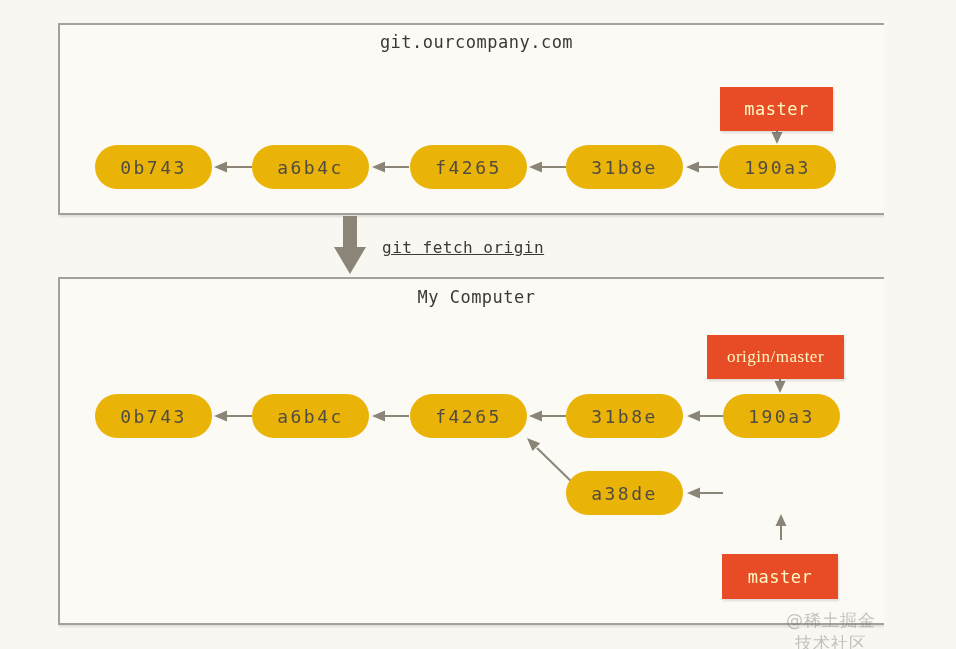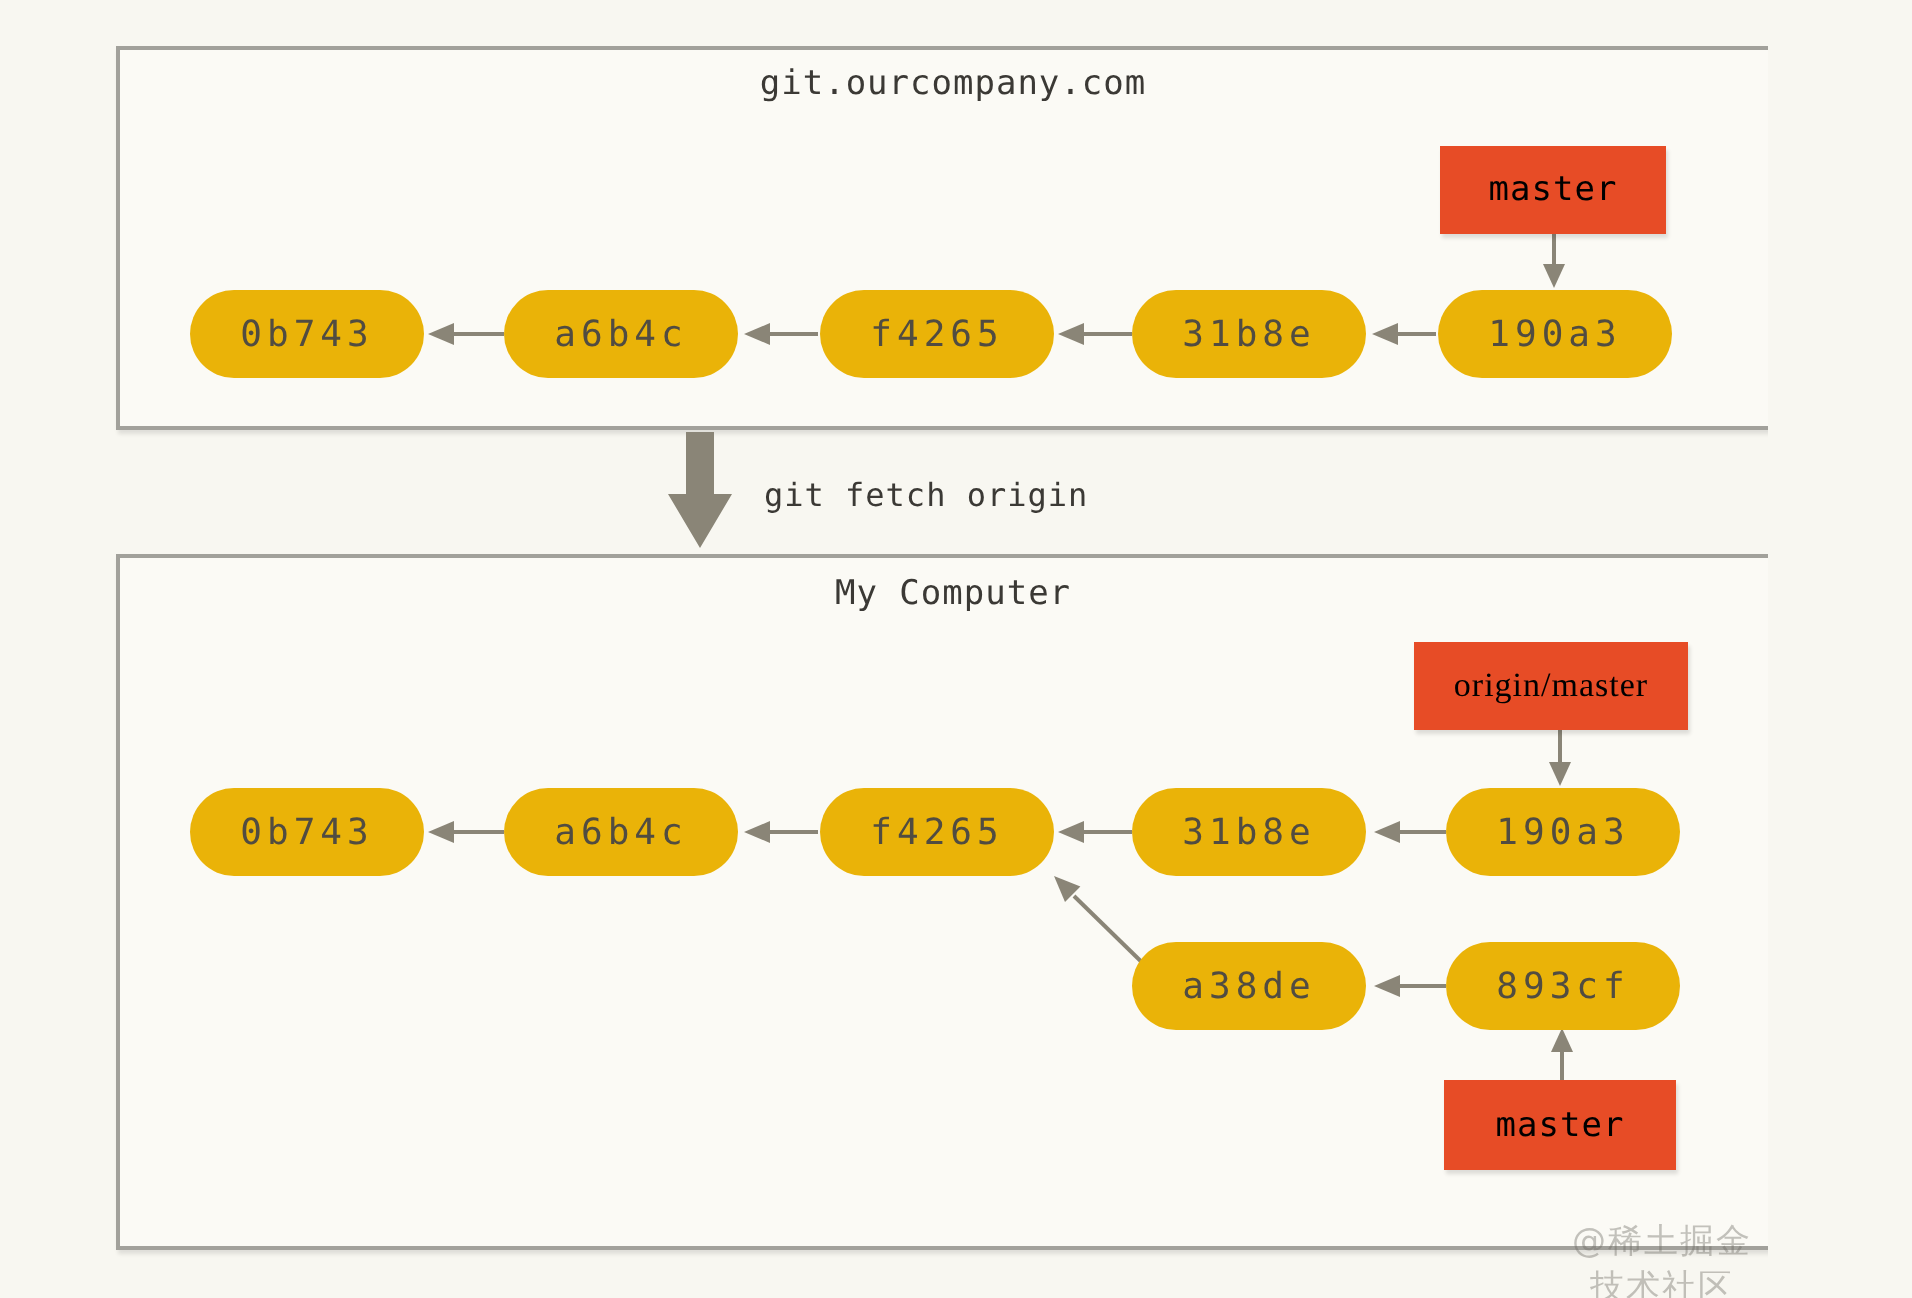--- a/index.html
+++ b/index.html
@@ -20,24 +20,25 @@
   }
   #layer-nodes, #layer-arrows { position:absolute; inset:0; }
   #layer-arrows { pointer-events:none; }
   .commit {
     position:absolute; width:117px; height:44px;
     border-radius:22px; background:#eab308; color:#514c41;
     display:flex; align-items:center; justify-content:center;
     font:18px "DejaVu Sans Mono", monospace; letter-spacing:2.5px;
   }
   .branch-label {
-    position:absolute; height:44px; background:#e74c26; color:#000000;
+    position:absolute; height:44px; background:#e74c26; color:#fef9c3;
     display:flex; align-items:center; justify-content:center;
     font:17px "DejaVu Sans Mono", monospace; letter-spacing:0.5px;
     box-shadow:1px 2px 2px rgba(0,0,0,0.12);
+    margin-top:14px;
   }
   .command-text {
     position:absolute; font:16px "DejaVu Sans Mono", monospace;
     color:#3b3935; letter-spacing:0.5px;
   }
   .watermark {
     position:absolute; font:17px "DejaVu Sans", "Liberation Sans", sans-serif;
     color:rgba(110,108,100,0.40); letter-spacing:1px;
   }
 </style>
@@ -111,31 +112,30 @@
   <div id="layer-nodes">
 
     <div class="commit" style="left:95px;  top:145px;">0b743</div>
     <div class="commit" style="left:252px; top:145px;">a6b4c</div>
     <div class="commit" style="left:410px; top:145px;">f4265</div>
     <div class="commit" style="left:566px; top:145px;">31b8e</div>
     <div class="commit" style="left:719px; top:145px;">190a3</div>
 
     <div class="branch-label" style="left:720px; top:73px; width:113px;">master</div>
 
-    <div class="command-text" style="left:382px; top:238px;">git fetch origin</div>
+    <div class="command-text" style="left:382px; top:238px;text-decoration:underline;">git fetch origin</div>
 
     <div class="commit" style="left:95px;  top:394px;">0b743</div>
     <div class="commit" style="left:252px; top:394px;">a6b4c</div>
     <div class="commit" style="left:410px; top:394px;">f4265</div>
     <div class="commit" style="left:566px; top:394px;">31b8e</div>
     <div class="commit" style="left:723px; top:394px;">190a3</div>
 
     <div class="branch-label" style="left:707px; top:321px; width:137px;font-family:Liberation Serif, serif;">origin/master</div>
 
     <div class="commit" style="left:566px; top:471px;">a38de</div>
-    <div class="commit" style="left:723px; top:471px;">893cf</div>
 
     <div class="branch-label" style="left:722px; top:540px; width:116px; height:45px;">master</div>
 
     <div class="watermark" style="left:778px; top:609px;text-align:center;">@稀土掘金技术社区</div>
   </div>
 
 </div>
 
 </body></html>

